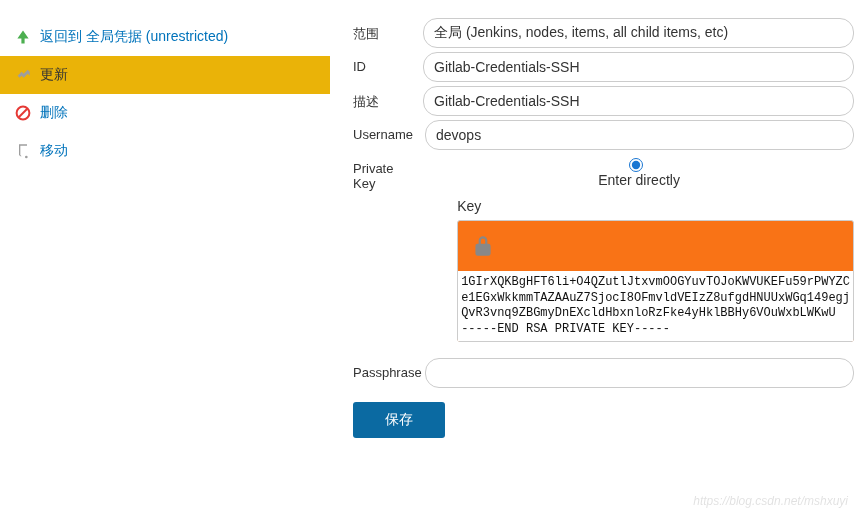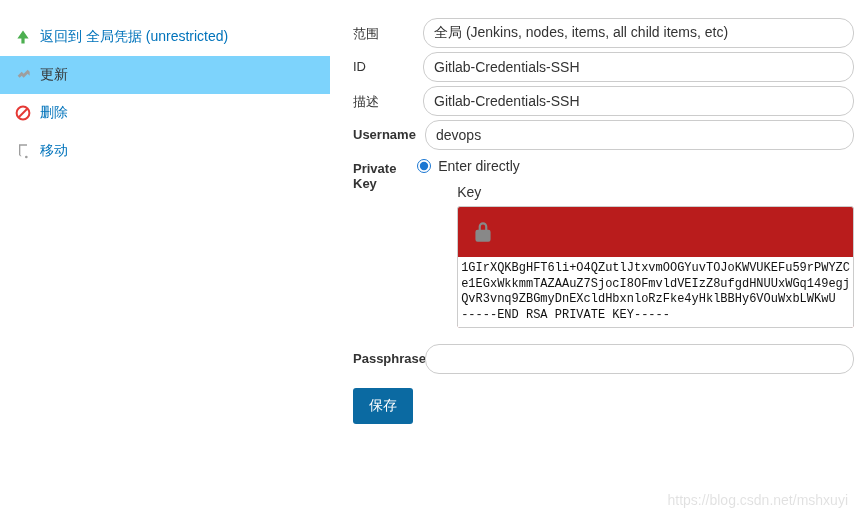--- a/index.html
+++ b/index.html
@@ -1,49 +1,49 @@
 <!DOCTYPE html>
 <html><head>
   <meta charset="utf-8">
   <style>
     * { margin: 0; padding: 0; box-sizing: border-box; }
     body { font-family: -apple-system, BlinkMacSystemFont, "Segoe UI", Arial, sans-serif; font-size: 14px; color: #333; background: #fff; width: 854px; height: 514px; overflow: hidden; position: relative; }
     
     .sidebar { width: 330px; float: left; padding-top: 18px; }
     .sidebar-item { display: flex; padding: 10px 14px; cursor: pointer; color: #0073bb; }
-    .sidebar-item.selected { background: #7dd3fc; color: #333; }
+    .sidebar-item.selected { background: #eab308; color: #333; }
     .sidebar-item .icon { width: 18px; height: 18px; margin-right: 8px; display: inline-flex; align-items: center; justify-content: center; }
     .sidebar-item-label { font-size: 14px; }
     
     .main { margin-left: 335px; padding: 18px 0 0 18px; }
     .form-row { display: flex; margin-bottom: 4px; }
     .form-label { width: 70px; padding-top: 7px; font-size: 13px; color: #333; }
-    .form-label.wide { width: 72px; font-weight: bold; }
+    .form-label.wide { width: 72px; }
     .form-field { flex: 1; }
     
     .text-input {
       width: 100%;
       padding: 6px 10px;
       border: 1px solid #ccc;
       border-radius: 14px;
       font-size: 14px;
       color: #333;
     }
     
-    .radio-row { display: flex; align-items: center; padding-top: 4px; }
+    .radio-row { display: flex; align-items: center; padding-top: 4px; flex-direction: column; }
     .radio-row input[type="radio"] { width: 14px; height: 14px; accent-color: #1976d2; }
     .radio-row .rlabel { margin-left: 7px; font-size: 14px; }
     
     .subfield { margin-left: 40px; margin-top: 10px; }
     .sublabel { font-size: 14px; margin-bottom: 6px; }
     
     .key-box {
       border: 1px solid #ccc;
       border-radius: 3px;
-      background: #b91c1c;
+      background: #f97316;
     }
     .lock-bar {
       padding: 12px;
       display: flex;
       align-items: center;
       justify-content: flex-start;
     }
     .lock-icon { width: 26px; height: 26px; }
     .key-text {
       background: #fff;
@@ -53,28 +53,28 @@
       line-height: 1.3;
       white-space: pre;
       overflow: hidden;
       color: #111;
     }
     
     .save-btn {
       background: #0b6aa2;
       color: #fff;
       border: none;
-      padding: 9px 16px;
+      padding: 9px 32px;
       font-size: 14px;
       cursor: pointer;
       border-radius: 3px;
       margin-top: 10px;
     }
     
-    .watermark { position: absolute; bottom: 6px; right: 6px; color: rgba(0,0,0,0.12); font-size: 14px; }
+    .watermark { position: absolute; bottom: 6px; right: 6px; color: rgba(0,0,0,0.12); font-size: 12px; font-style: italic; }
   </style>
 </head>
 <body>
 
 <div class="sidebar">
   <div class="sidebar-item">
     <span class="icon">
       <svg viewBox="0 0 20 20" width="16" height="16">
           <path d="M10 2 L17 12 L12 12 L12 18 L8 18 L8 12 L3 12 Z" fill="#4caf50"></path>
         </svg>

